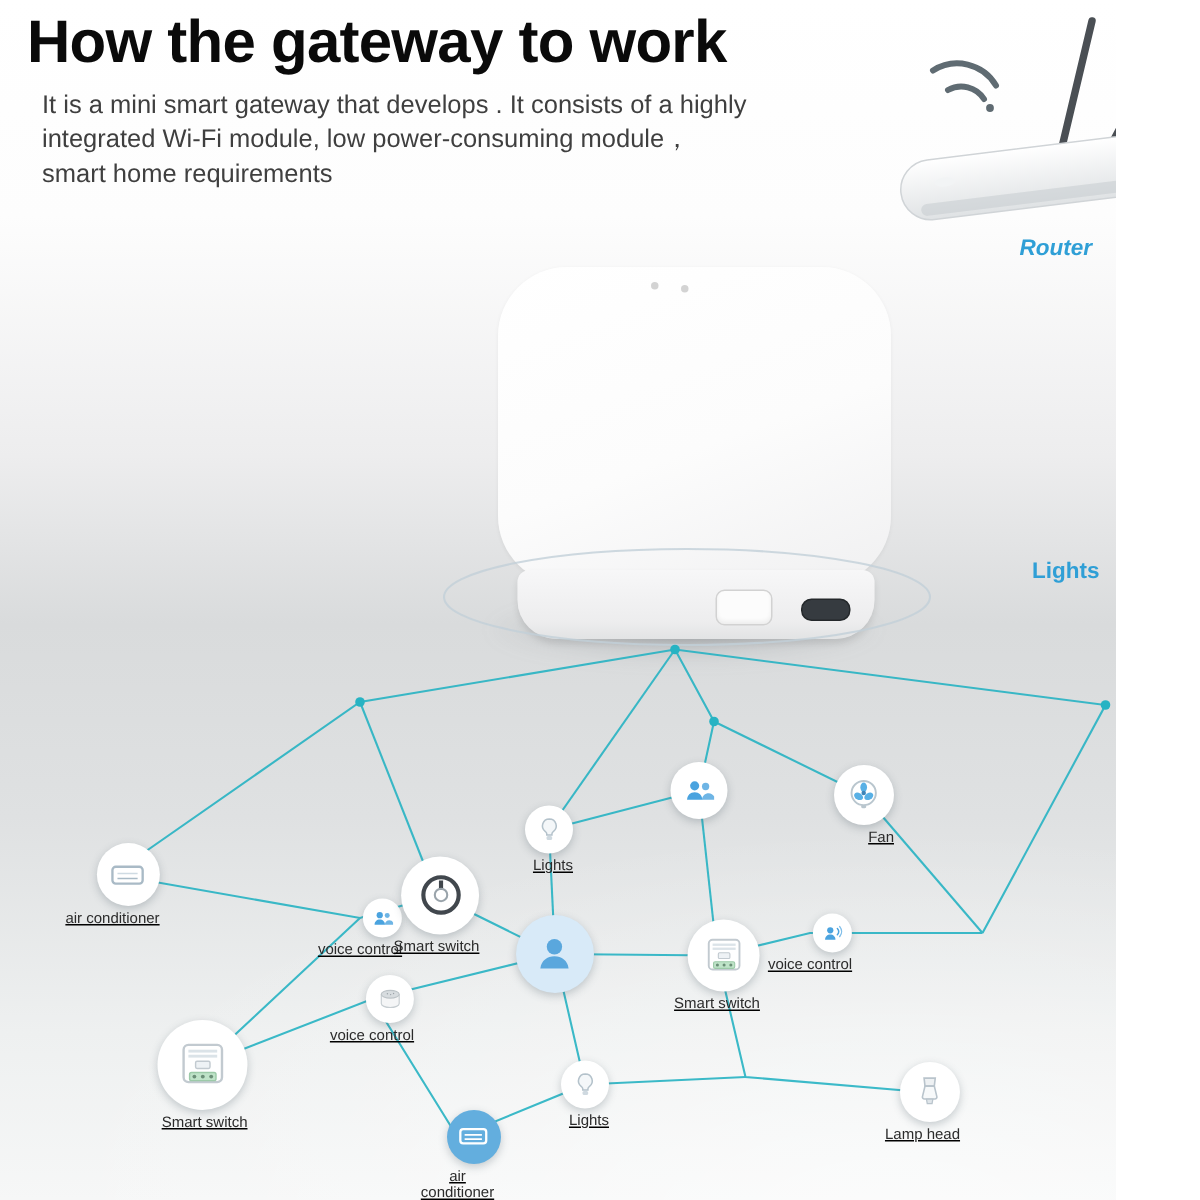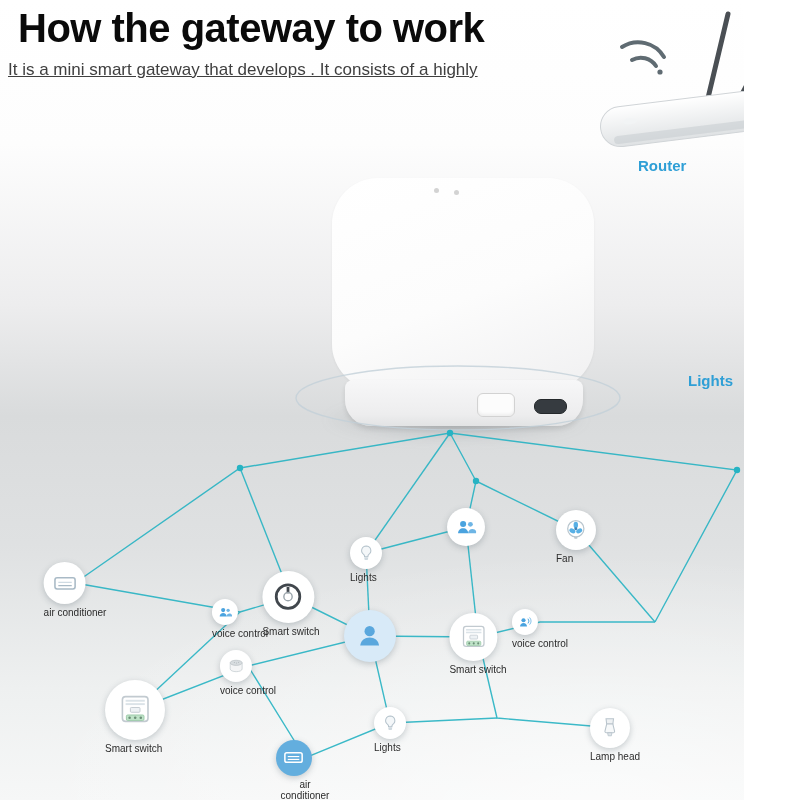--- a/index.html
+++ b/index.html
@@ -9,29 +9,29 @@
     background:
       radial-gradient(130% 55% at 80% 102%, rgba(255,255,255,0.6), rgba(255,255,255,0) 60%),
       linear-gradient(180deg, #ffffff 0%, #fdfdfd 18%, #ededee 38%, #d9dbdc 52%, #dfe1e2 68%, #eef0f0 86%, #f6f7f7 100%);
   }
   
   .title {
     position:absolute; left:18px; top:6px;
     font-size:40px; font-weight:bold; color:#0a0a0a; letter-spacing:-0.5px;
   }
   .desc {
-    position:absolute; left:8px; top:58px; width:540px;
-    font-size:17px; line-height:23px; color:#3f3f3f;text-decoration:underline;
+    position:absolute; left:28px; top:58px; width:540px;
+    font-size:17px; line-height:23px; color:#3f3f3f;
   }
   
   .router-wrap { position:absolute; left:588px; top:2px; width:205px; height:152px; }
   .router-label, .gateway-label {
     position:absolute; font-size:15px; font-weight:bold; color:#2f9fd6;
   }
-  .router-label { left:638px; top:157px; width:90px; text-align:left; }
+  .router-label { left:638px; top:157px; width:90px; text-align:right;font-style:italic; }
   .gateway-label { left:688px; top:372px; }
   
   .gw-shadow {
     position:absolute; left:322px; top:398px; width:268px; height:44px;
     border-radius:50%; filter:blur(6px);
     background:radial-gradient(ellipse at center, rgba(110,116,122,0.38) 0%, rgba(110,116,122,0) 70%);
   }
   .gw-top {
     position:absolute; left:332px; top:178px; width:262px; height:212px;
     border-radius:46px;
@@ -51,21 +51,21 @@
     position:absolute; left:477px; top:393px; width:36px; height:22px;
     border-radius:6px; background:#fcfcfc; border:1px solid #d2d2d2;
     box-shadow:inset 0 -2px 3px rgba(0,0,0,0.06);
   }
   .gw-port {
     position:absolute; left:534px; top:399px; width:31px; height:13px;
     border-radius:7px; background:#363b40; border:1px solid #24282b;
   }
   
   .net { position:absolute; left:0; top:0; pointer-events:none; }
-  .node { position:absolute; transform:translateX(-50%); display:flex; flex-direction:column; align-items:flex-start; }
+  .node { position:absolute; transform:translateX(-50%); display:flex; flex-direction:column; align-items:flex-end;text-decoration:underline; }
   .node-circle {
     background:#ffffff; border-radius:50%;
     display:flex; align-items:center; justify-content:center;
     box-shadow:0 2px 6px rgba(80,95,105,0.30);
   }
   .node-circle svg { width:64%; height:64%; }
   .node-circle.blue-bg { background:#d8eaf8; }
   .node-circle.fill-blue { background:#63aede; }
   .node-label {
     margin-top:3px; font-size:10px; color:#2b2b2b; text-align:center; white-space:nowrap;
@@ -162,20 +162,22 @@
       <path d="M10 16.6h4l-.5 2.9h-3z" fill="#dfe5e9" stroke="#b9c4cc" stroke-width="0.8"></path>
     </symbol>
   </defs>
 </svg>
 
 <div class="stage">
 
   <div class="title">How the gateway to work</div>
   <div class="desc">
     <div>It is a mini smart gateway that develops . It consists of a highly</div>
+    <div>integrated Wi-Fi module, low power-consuming  module，</div>
+    <div>smart home requirements</div>
   </div>
 
   <div class="router-wrap">
     <svg width="205" height="152" viewBox="0 0 205 152">
       <defs>
         <linearGradient id="rg" x1="0" y1="0" x2="0" y2="1">
           <stop offset="0" stop-color="#ffffff"></stop>
           <stop offset="1" stop-color="#dfe2e4"></stop>
         </linearGradient>
       </defs>

